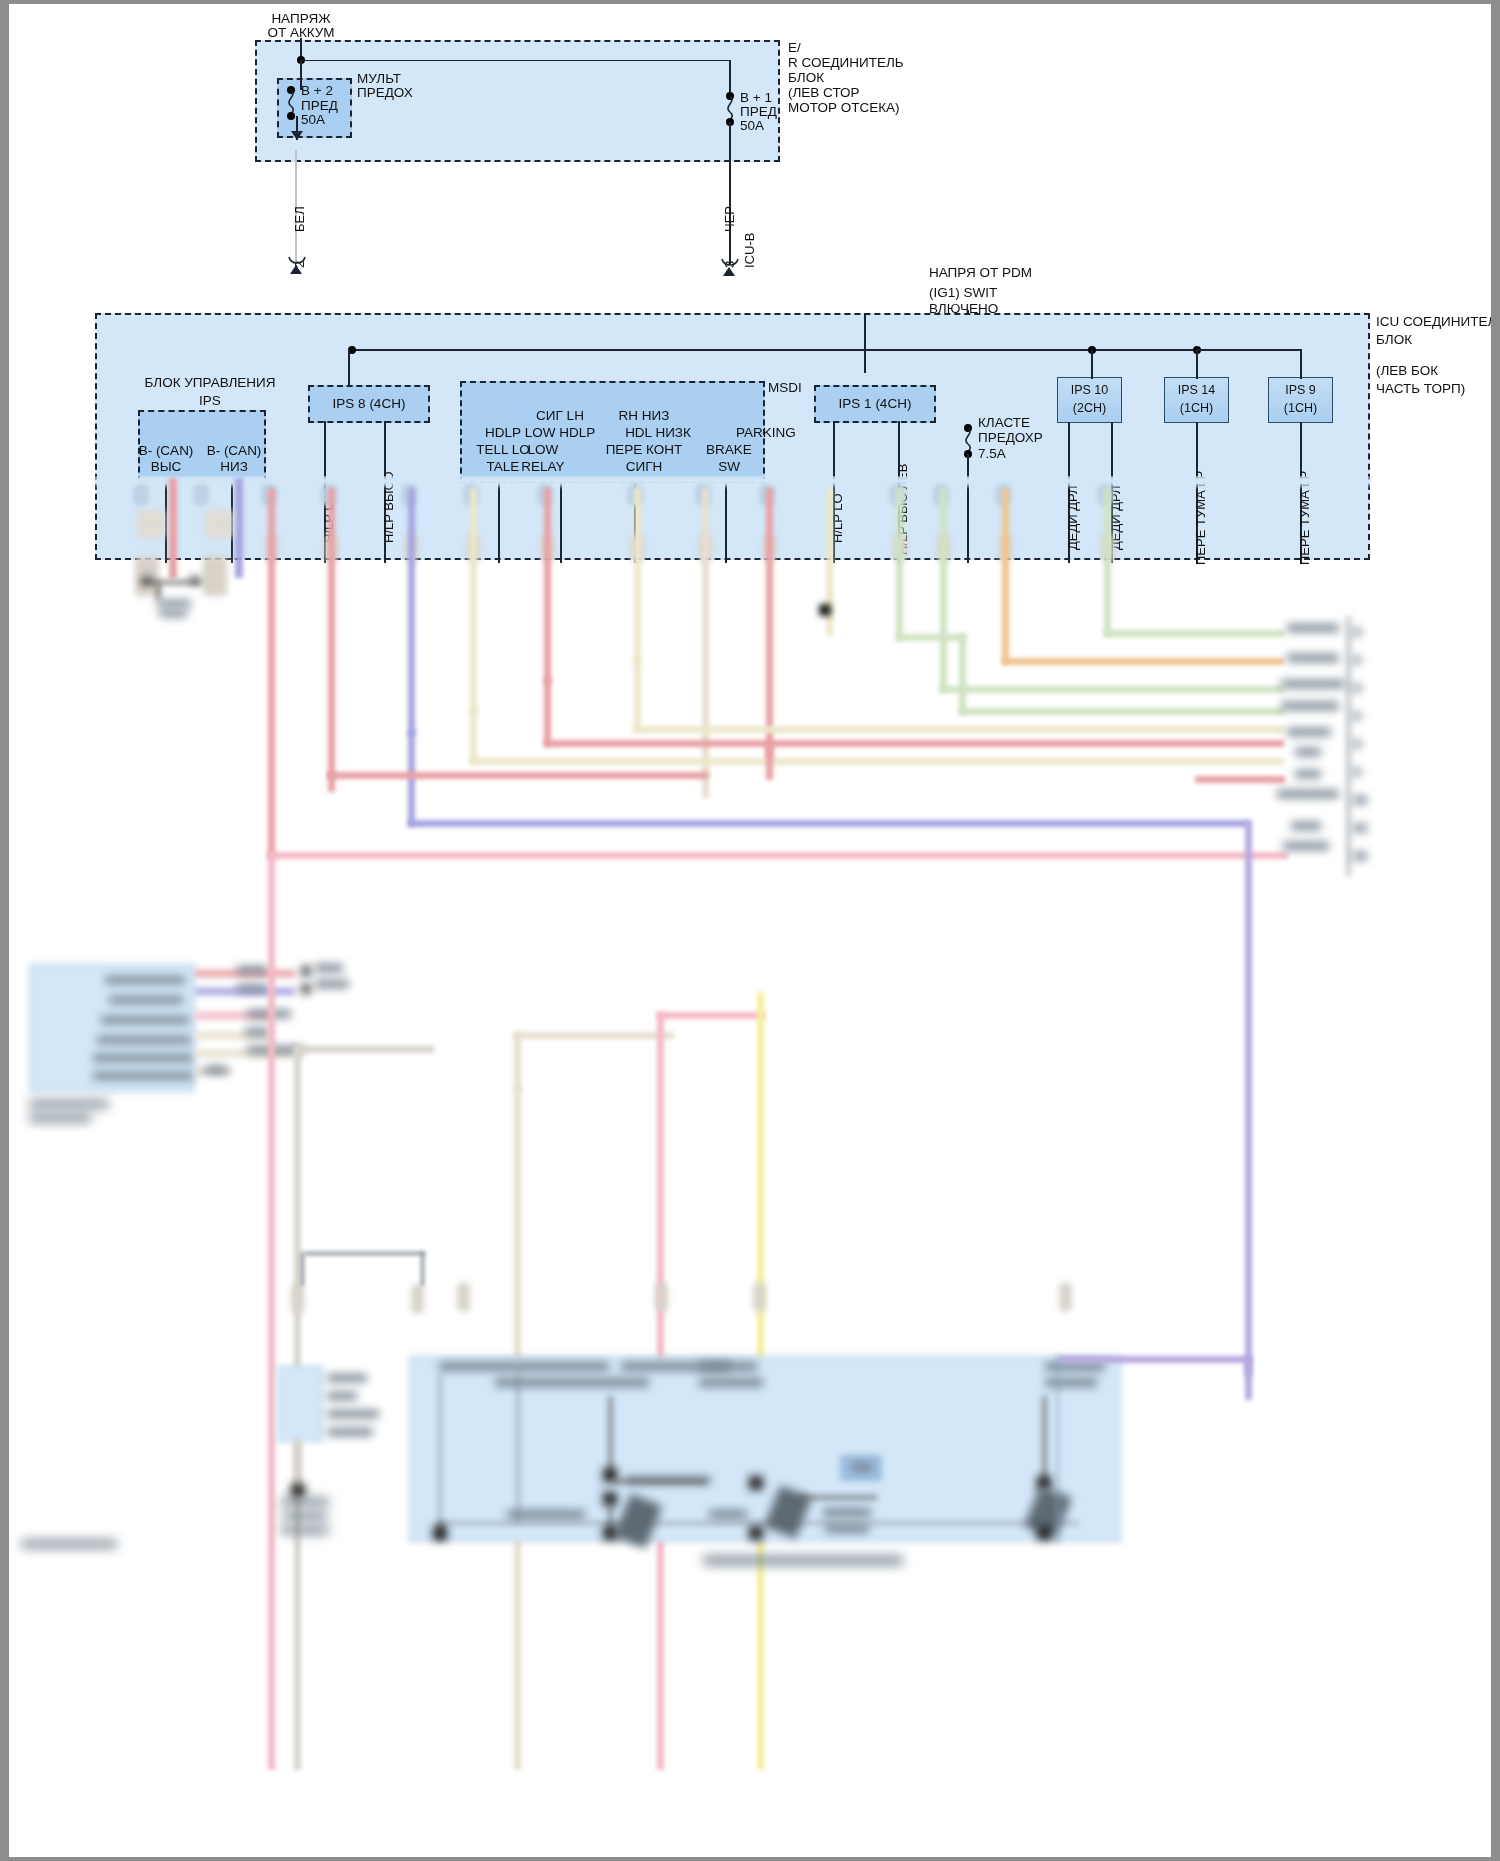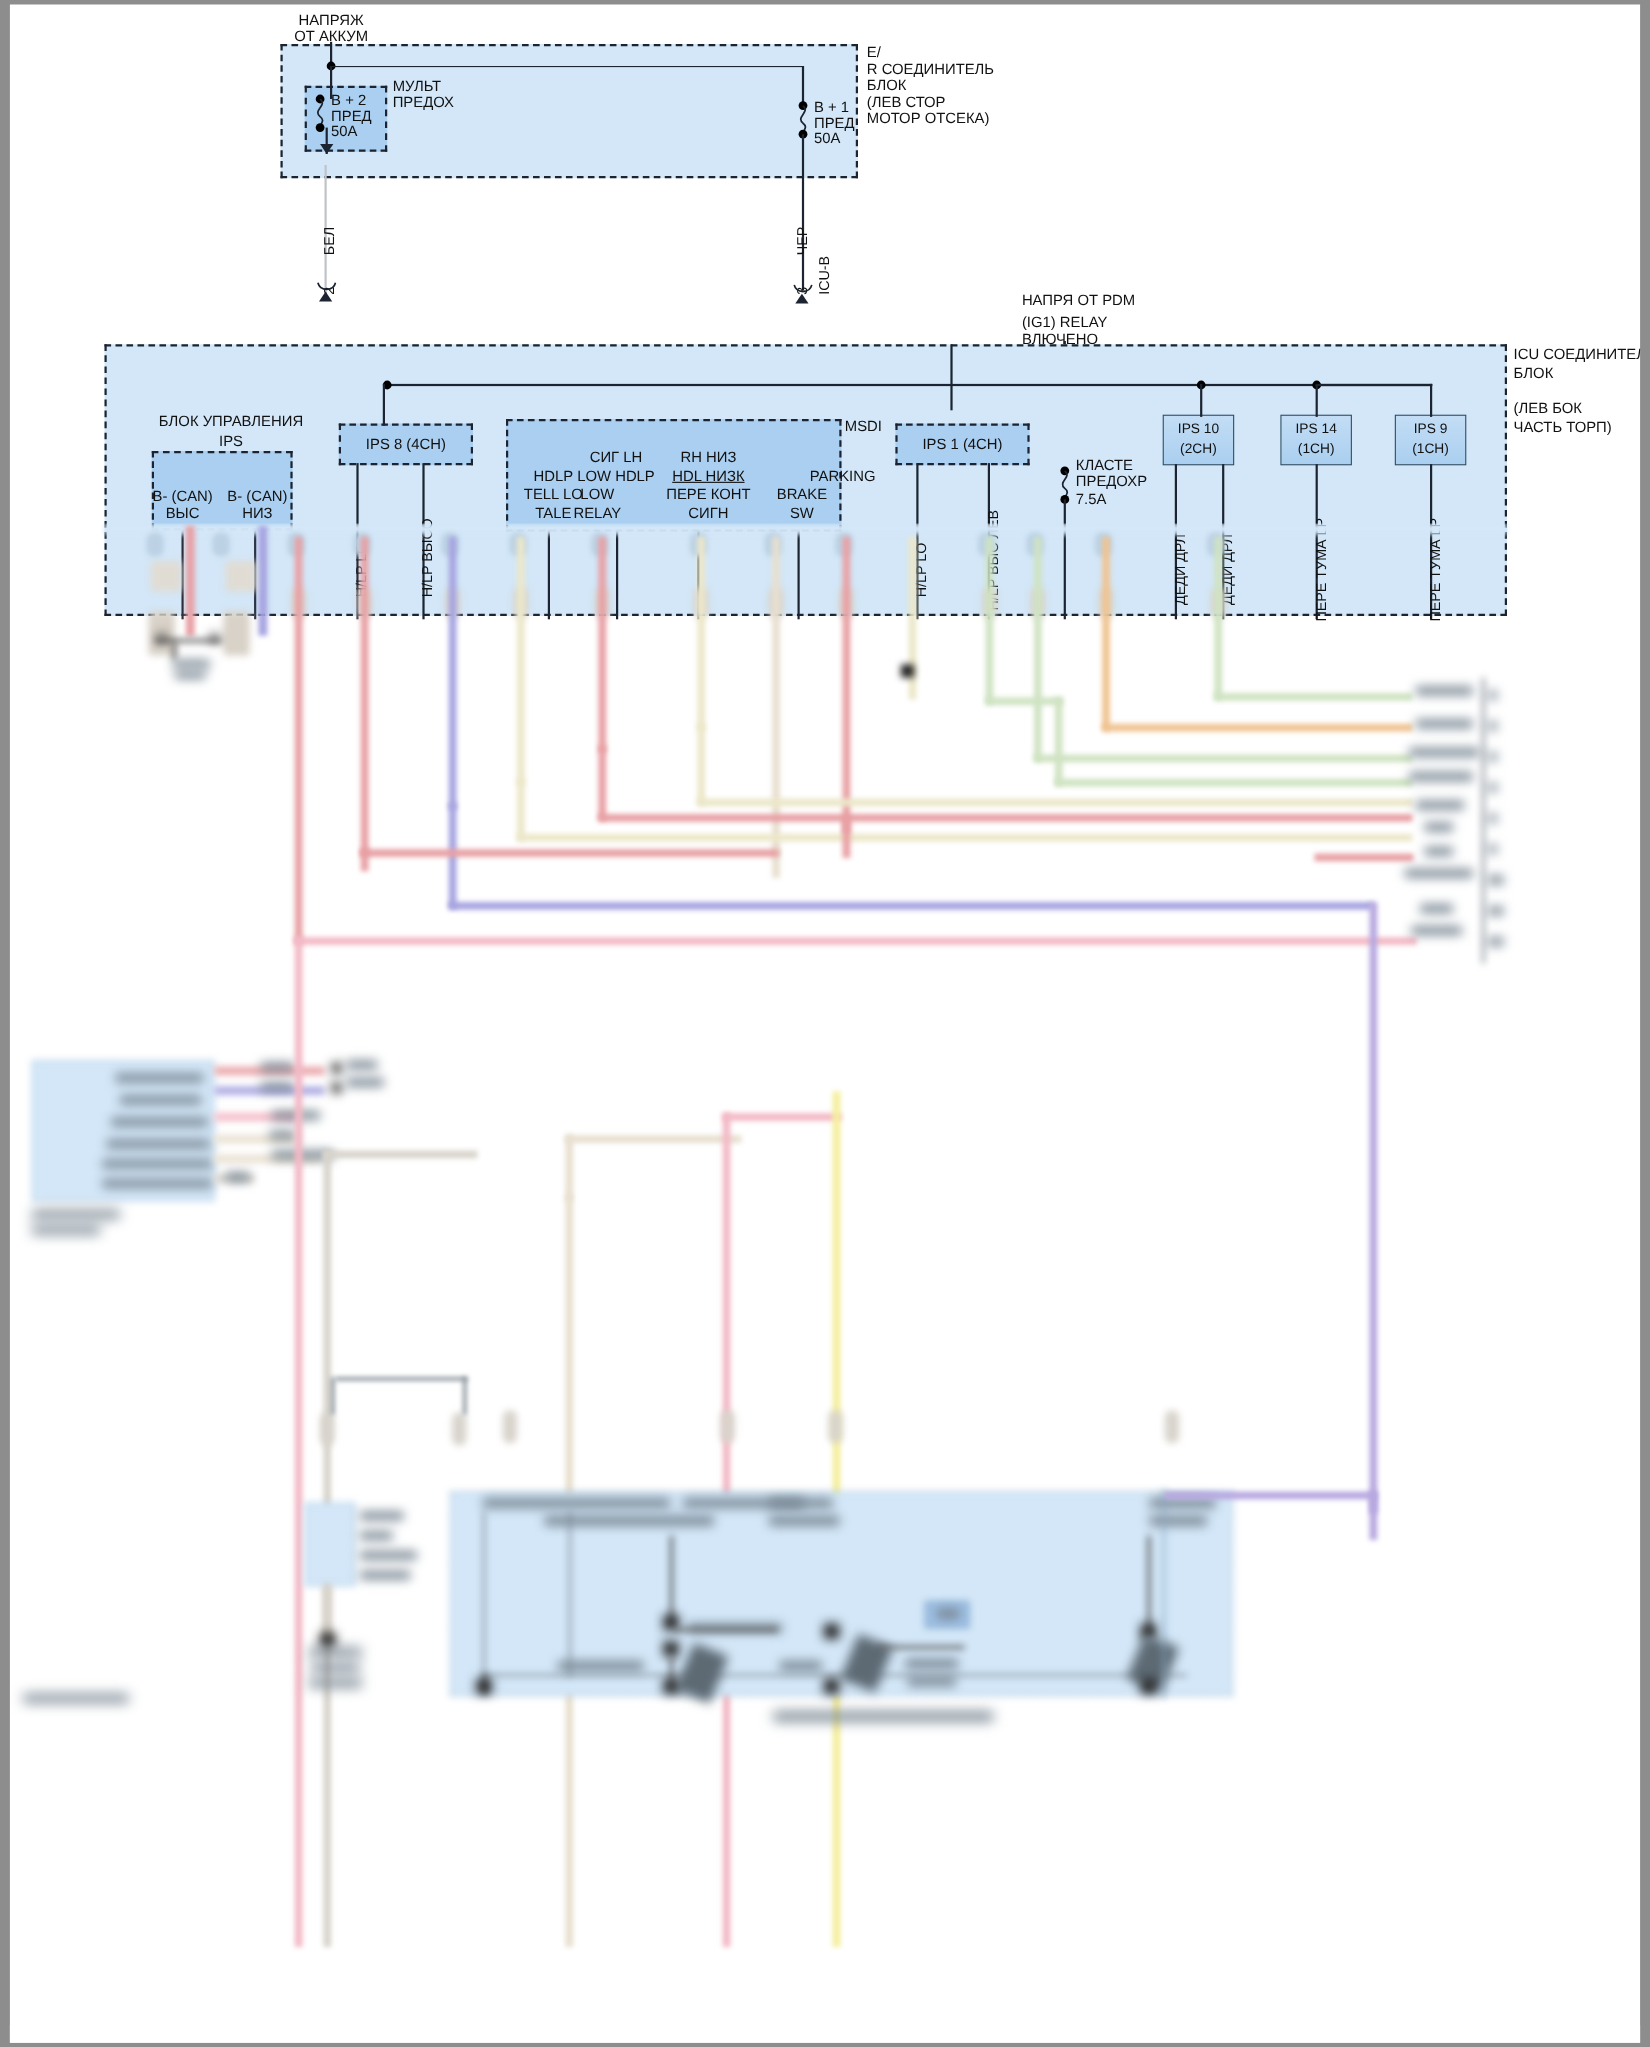--- a/index.html
+++ b/index.html
@@ -152,21 +152,21 @@
 
   <div class="vlbl" style="left:722px; top:232px;">ЧЕР</div>
   <div class="vlbl" style="left:722px; top:268px;">3</div>
   <div class="vlbl" style="left:742px; top:268px;">ICU-B</div>
   <svg class="cup" style="left:721px; top:258px;" viewBox="0 0 18 10">
     <path d="M1 1 C3 9, 15 9, 17 1" fill="none" stroke="#1b2430" stroke-width="1.6"></path>
   </svg>
   <div class="arrowup" style="left:723px; top:267px;"></div>
 
   <div class="lbl" style="left:929px; top:265px;">НАПРЯ ОТ PDM</div>
-  <div class="lbl" style="left:929px; top:285px;">(IG1) RELAY</div>
+  <div class="lbl" style="left:929px; top:285px;">(IG1) SWIT</div>
   <div class="lbl" style="left:929px; top:301px;text-decoration:underline;">ВЛЮЧЕНО</div>
   <div class="wire wv" style="left:967px; top:310px; height:116px;"></div>
 
   <div class="dashbox" style="left:95px; top:313px; width:1275px; height:247px;"></div>
 
   <div class="lbl" style="left:1376px; top:314px;">ICU СОЕДИНИТЕЛЬ</div>
   <div class="lbl" style="left:1376px; top:332px;">БЛОК</div>
   <div class="lbl" style="left:1376px; top:363px;">(ЛЕВ БОК</div>
   <div class="lbl" style="left:1376px; top:381px;">ЧАСТЬ ТОРП)</div>
 
@@ -201,21 +201,21 @@
   <div class="lbl c" style="left:465px; top:425px; width:76px;">HDLP</div>
   <div class="lbl c" style="left:465px; top:442px; width:76px;">TELL LO</div>
   <div class="lbl c" style="left:465px; top:459px; width:76px;">TALE</div>
 
   <div class="lbl c" style="left:512px; top:408px; width:96px;">СИГ LH</div>
   <div class="lbl c" style="left:512px; top:425px; width:96px;">LOW HDLP</div>
   <div class="lbl c" style="left:512px; top:442px; width:62px;">LOW</div>
   <div class="lbl c" style="left:512px; top:459px; width:62px;">RELAY</div>
 
   <div class="lbl c" style="left:594px; top:408px; width:100px;">RH НИЗ</div>
-  <div class="lbl c" style="left:594px; top:425px; width:100px;text-decoration:underline;">HDL НИЗК</div>
+  <div class="lbl c" style="left:608px; top:425px; width:100px;">HDL НИЗК</div>
   <div class="lbl c" style="left:594px; top:442px; width:100px;">ПЕРЕ КОНТ</div>
   <div class="lbl c" style="left:594px; top:459px; width:100px;">СИГН</div>
 
   <div class="lbl c" style="left:727px; top:425px; width:78px;">PARKING</div>
   <div class="lbl c" style="left:690px; top:442px; width:78px;">BRAKE</div>
   <div class="lbl c" style="left:690px; top:459px; width:78px;">SW</div>
 
   <div class="wire wv" style="left:498px; top:481px; height:82px;"></div>
   <div class="wire wv" style="left:560px; top:481px; height:82px;"></div>
   <div class="wire wv" style="left:634px; top:481px; height:82px;"></div>

